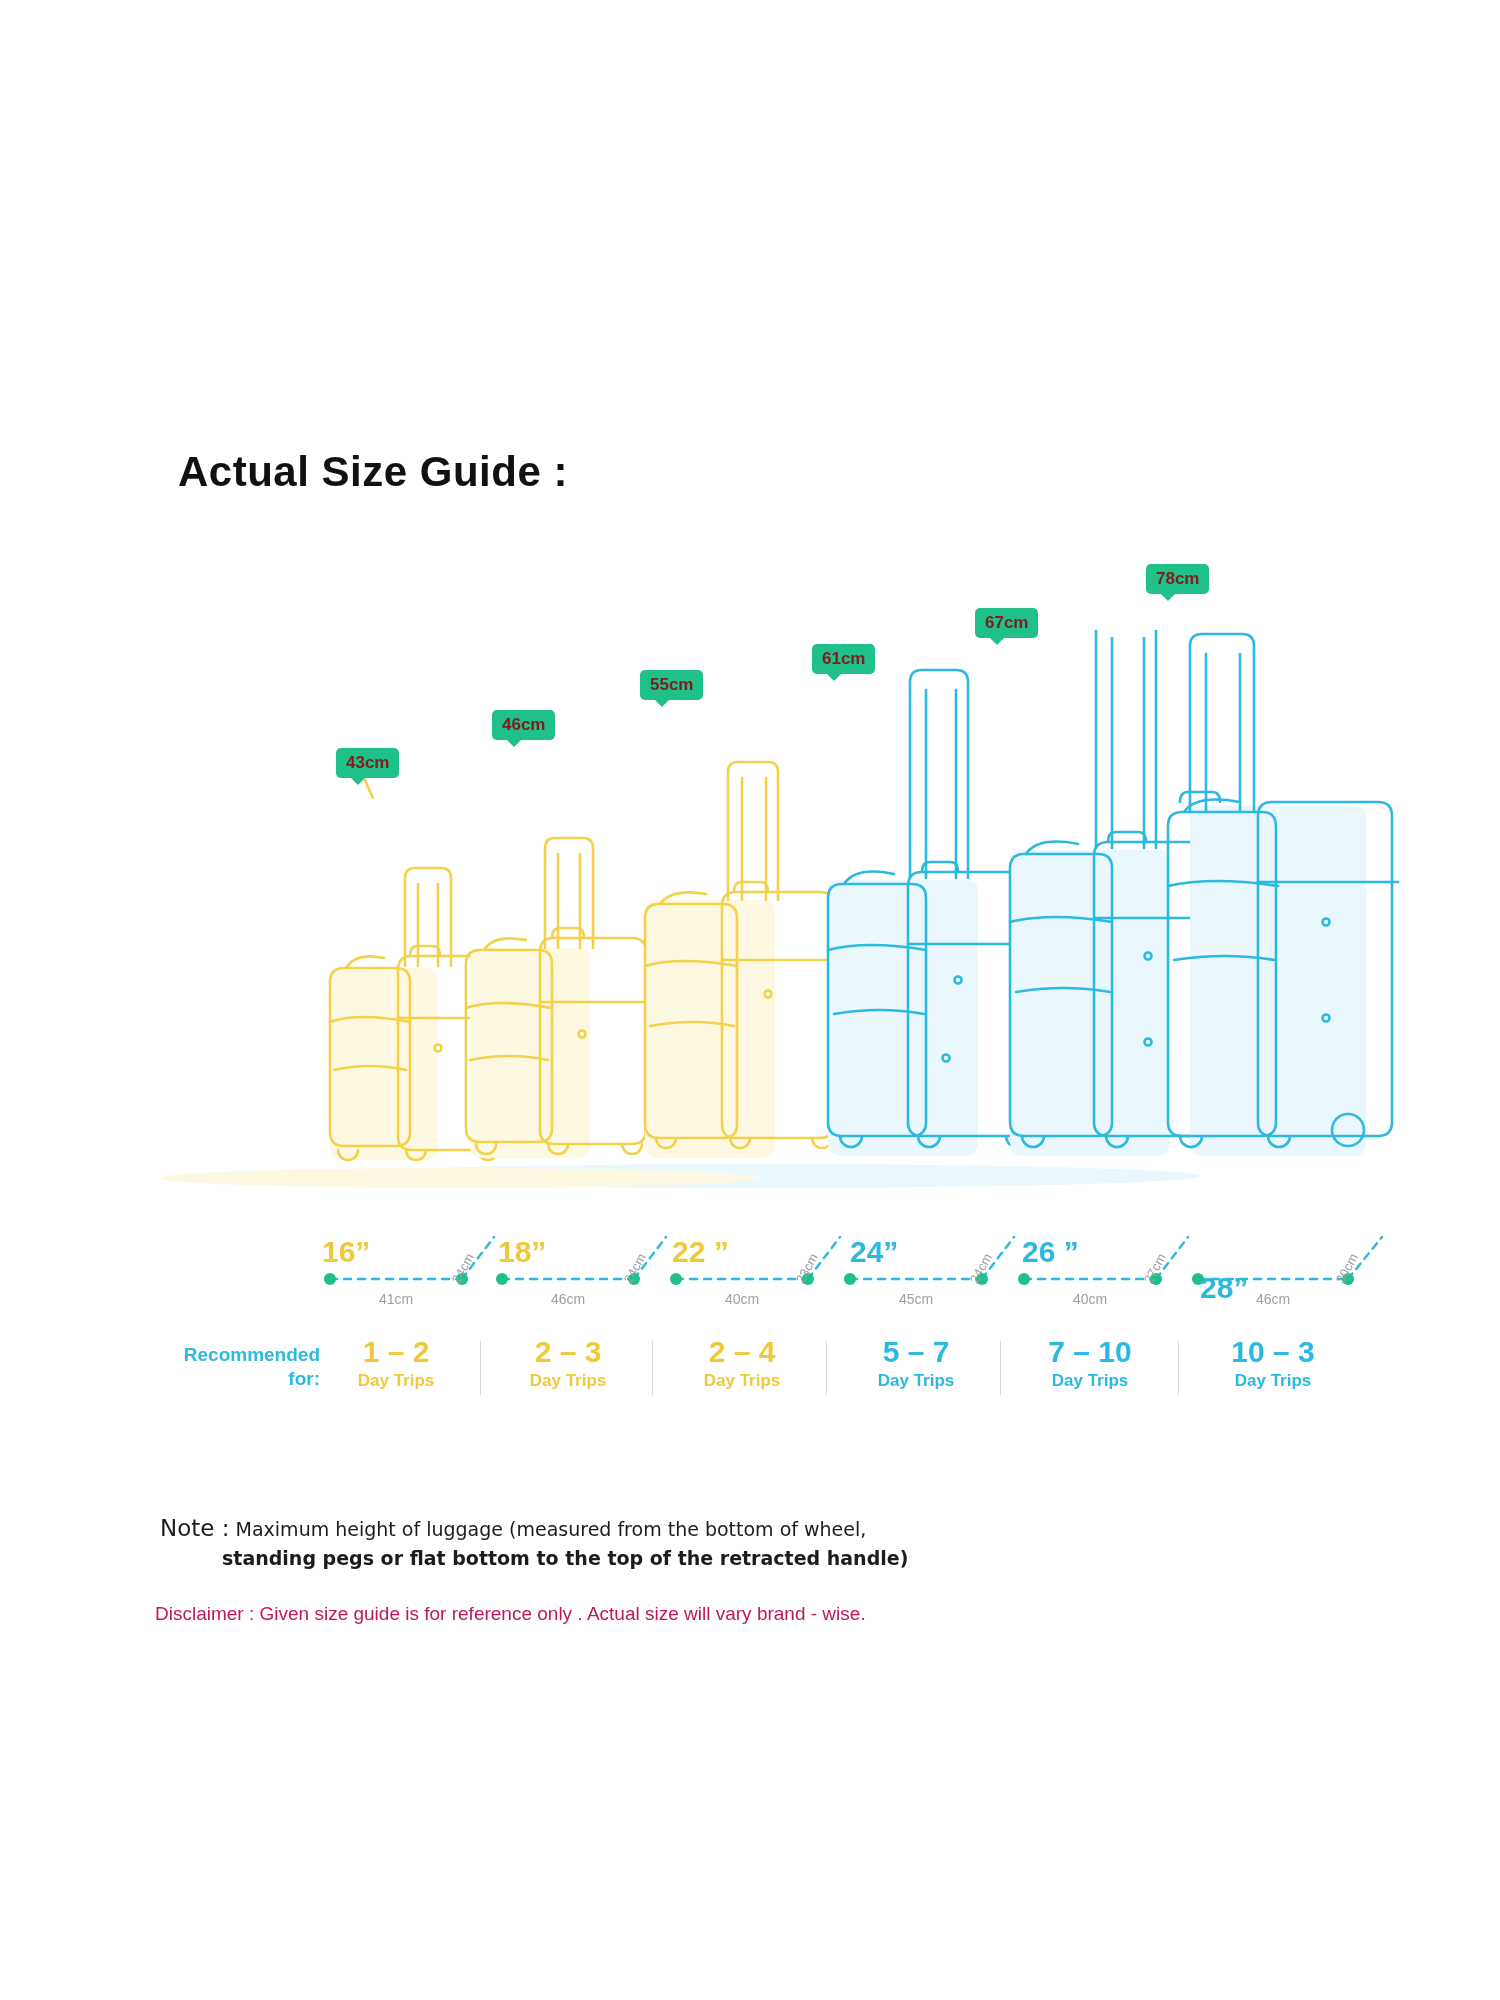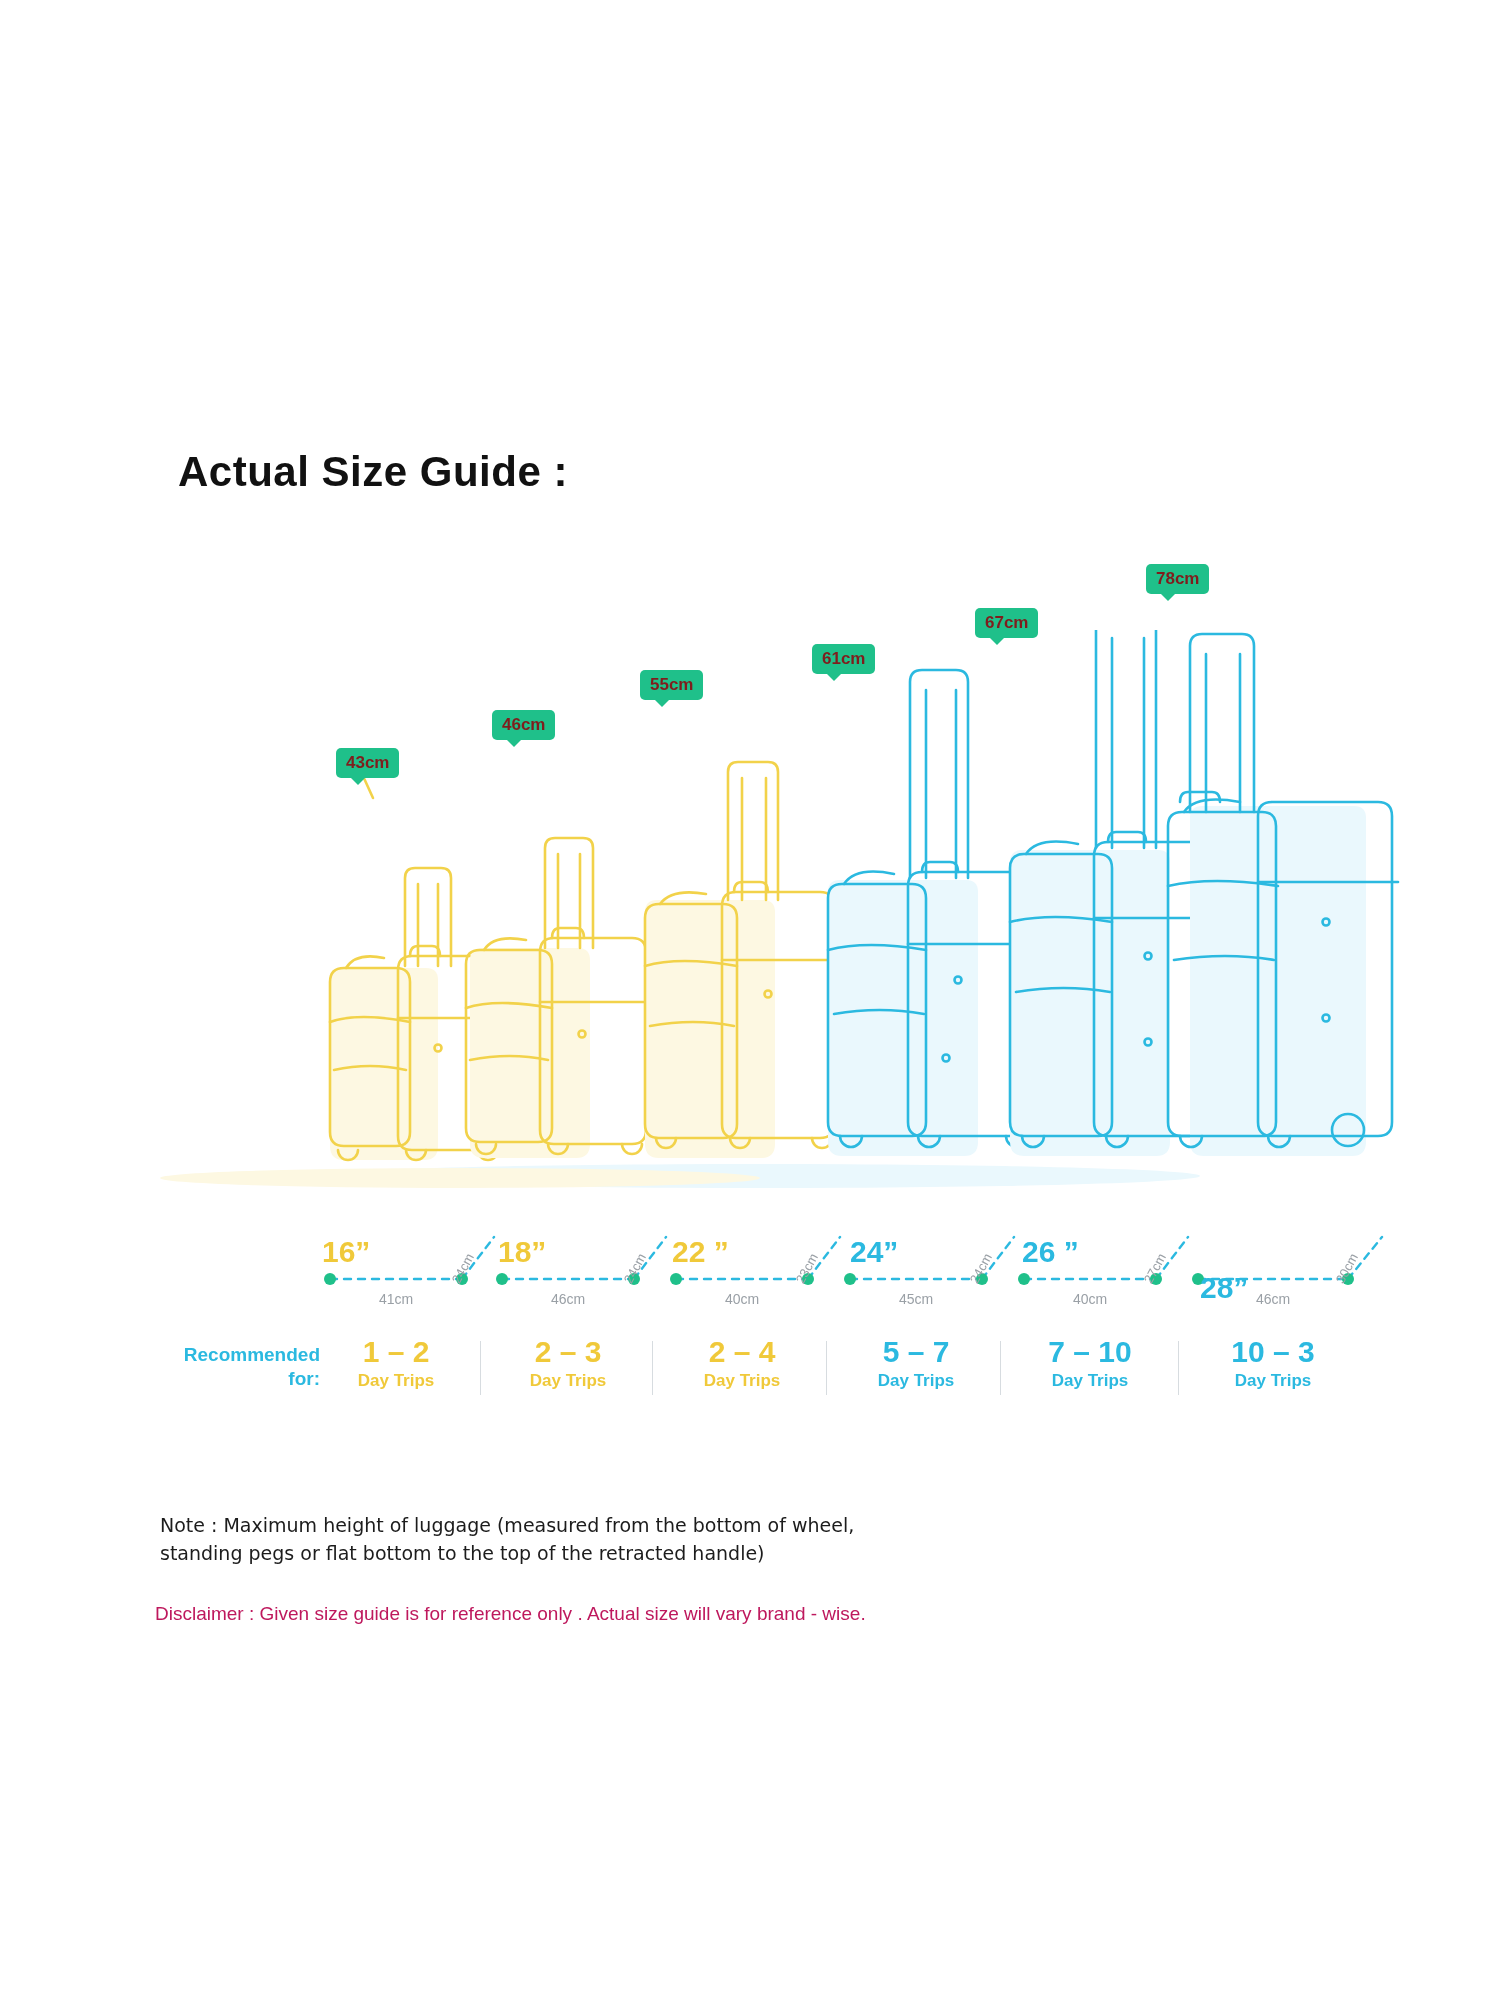--- a/index.html
+++ b/index.html
@@ -149,22 +149,22 @@
   
   #note {
     position: absolute;
     left: 160px;
     top: 1512px;
     font-size: 19px;
     color: #1c1c1c;
     line-height: 1.45;
     font-family: "DejaVu Sans", sans-serif;
   }
-  #note .nt-lbl { font-size: 19px; margin-top: 48px; }
-  #note .nt-l2 { display: block; }
+  #note .nt-lbl { font-size: 23px; margin-top: 48px; }
+  #note .nt-l2 { margin-left: 62px; display: block; font-weight: bold; }
   #disclaimer {
     position: absolute;
     left: 155px;
     top: 1603px;
     font-size: 19px;
     color: #be185d;
     font-family: "Liberation Sans", sans-serif;
   }
 </style>
 </head>

